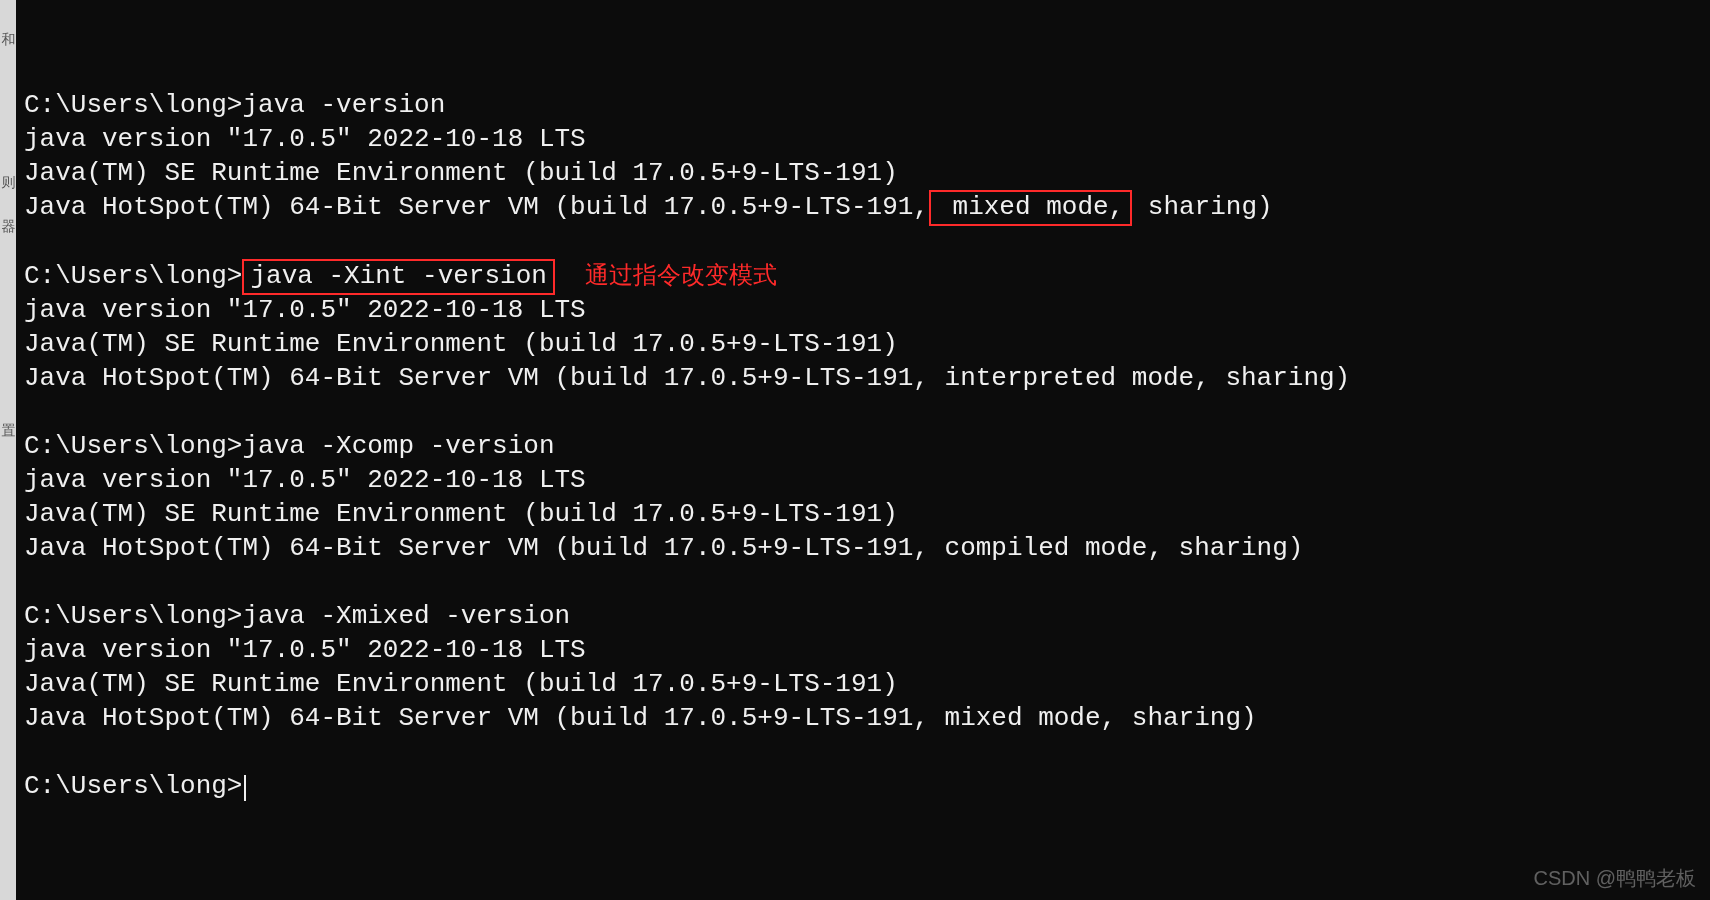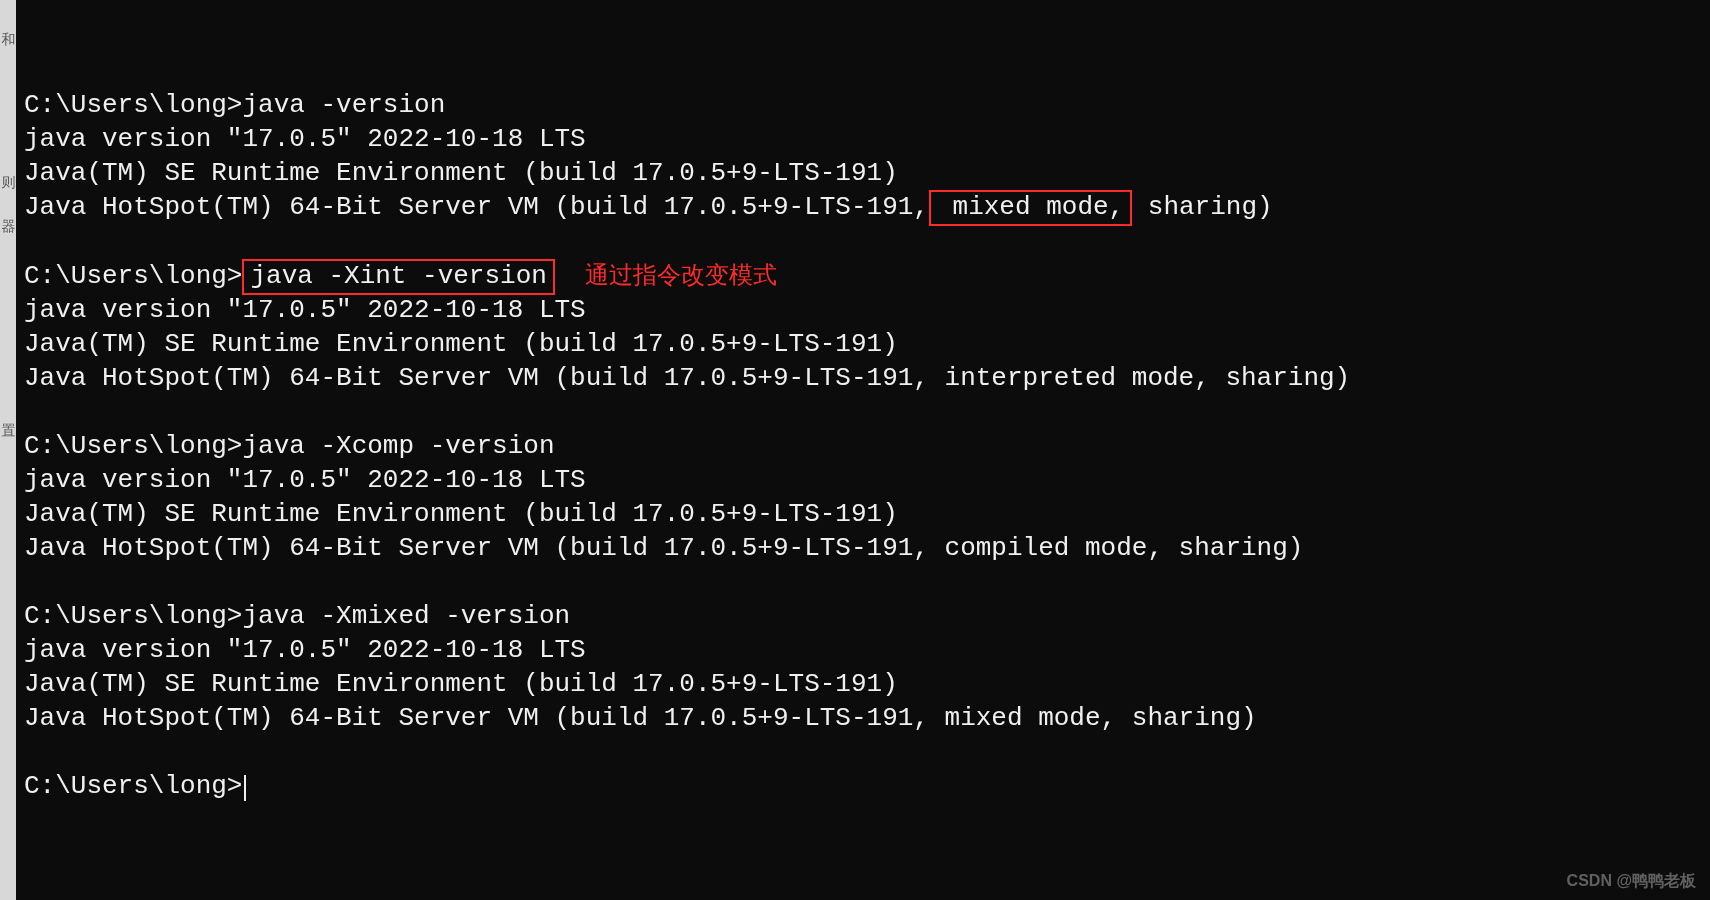--- a/index.html
+++ b/index.html
@@ -60,23 +60,22 @@
     height: 26px;
     background: #f0f0f0;
     vertical-align: text-bottom;
     margin-left: 2px;
   }
   .watermark {
     position: absolute;
     right: 14px;
     bottom: 8px;
     font-family: "Microsoft YaHei", sans-serif;
-    font-size: 16px;
+    font-size: 20px;
     color: rgba(200,200,200,0.45);
-    font-weight: bold;
   }
 </style>
 </head>
 <body>
 
 <div class="left-strip">
   <span>和</span>
   <span style="margin-top:140px">则</span>
   <span style="margin-top:40px">器</span>
   <span style="margin-top:200px">置</span>

